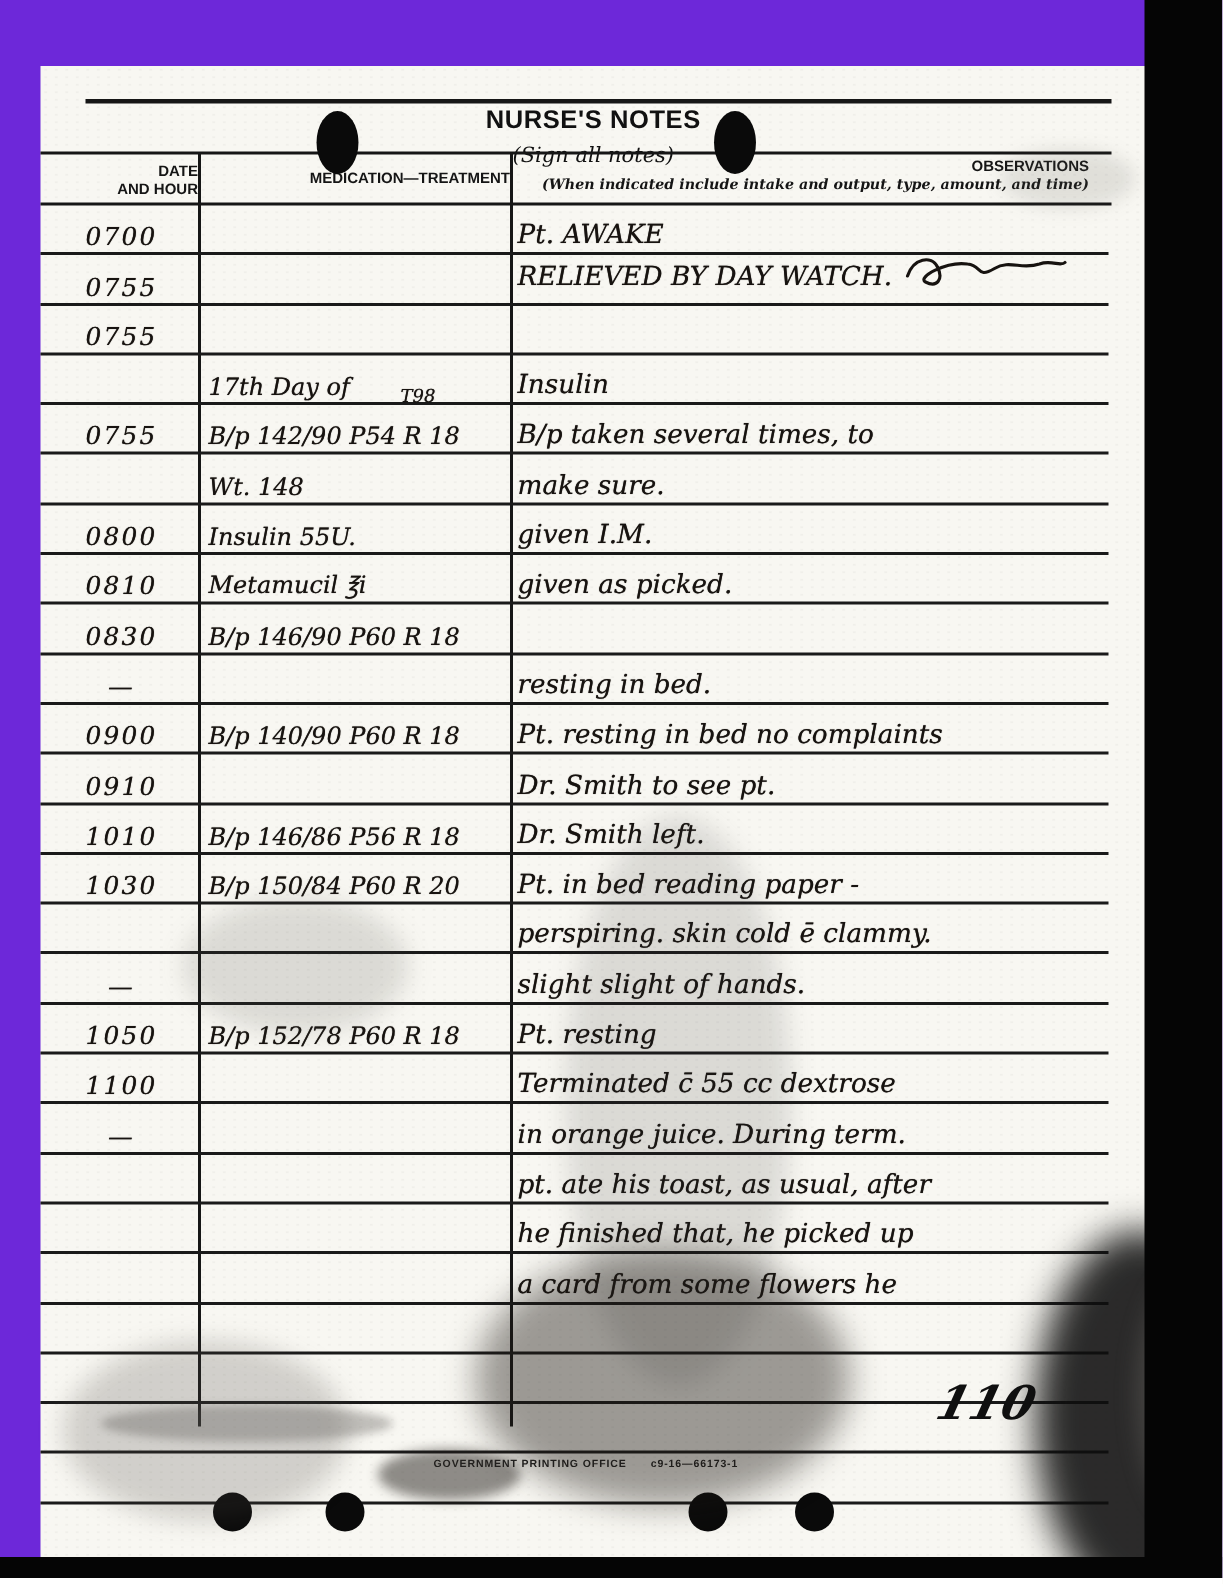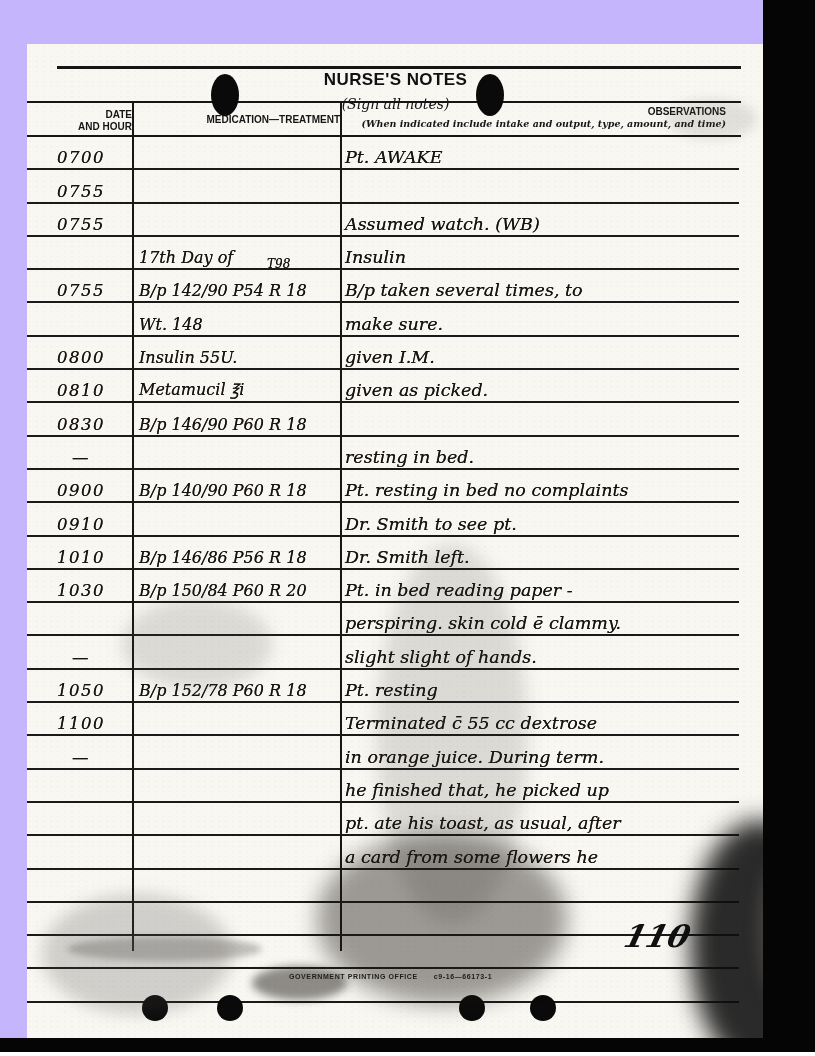--- a/index.html
+++ b/index.html
@@ -1,16 +1,16 @@
 <!DOCTYPE html>
 <html><head>
 <meta charset="utf-8">
 <style>
   html,body{margin:0;padding:0;}
-  .page{position:relative;width:815px;height:1052px;background:#c4b5fd;overflow:hidden;
+  .page{position:relative;width:815px;height:1052px;background:#6d28d9;overflow:hidden;
         font-family:"Liberation Sans",sans-serif;}
   .paper{position:absolute;left:27px;top:44px;width:737px;height:996px;background:#f8f7f2;
          background-image:radial-gradient(rgba(0,0,0,.03) 1px,transparent 1px);background-size:7px 5px;}
   .rule{position:absolute;background:#161616;}
   .vline{position:absolute;width:2px;background:#161616;top:58px;height:849px;}
   .title{position:absolute;top:26px;left:0;width:737px;text-align:center;font-weight:bold;
          font-size:17px;letter-spacing:.4px;color:#111;}
   .subtitle{position:absolute;top:52px;left:0;width:737px;text-align:center;
             font-family:"DejaVu Serif",serif;font-style:italic;font-size:14px;color:#111;}
   .colhead{position:absolute;text-align:right;font-weight:bold;font-size:10px;color:#151515;line-height:11.5px;}
@@ -60,25 +60,27 @@
 
     <div id="rows">
         <div class="row">
           <div class="cell hw c-time">0700</div>
           <div class="cell hw c-med"></div>
           <div class="cell hw c-obs">Pt. AWAKE</div>
         </div>
         <div class="row">
           <div class="cell hw c-time">0755</div>
           <div class="cell hw c-med"></div>
+          <div class="cell hw c-obs">RELIEVED BY DAY WATCH.<span class="scrawl"><svg width="112" height="26" viewBox="0 0 112 26">
+                <path d="M4,16 C8,4 20,2 24,10 C28,18 24,24 16,20 C10,17 30,6 44,8 C54,9 50,18 62,11 C72,5 80,12 92,8 C100,5 106,10 109,7" fill="none" stroke="#171310" stroke-width="2.1" stroke-linecap="round"></path>
+              </svg></span></div>
         </div>
         <div class="row">
           <div class="cell hw c-time">0755</div>
           <div class="cell hw c-med"></div>
-          <div class="cell hw c-obs">Assumed watch. (WB)</div>
         </div>
         <div class="row">
           <div class="cell hw c-time"></div>
           <div class="cell hw c-med">17th Day of</div>
           <div class="cell hw c-obs">Insulin</div>
         </div>
         <div class="row">
           <div class="cell hw c-time">0755</div>
           <div class="cell hw c-med">B/p 142/90  P54 R 18<span class="sup hw">T98</span></div>
           <div class="cell hw c-obs">B/p taken several times, to</div>
@@ -148,26 +150,26 @@
           <div class="cell hw c-obs">Terminated c̄ 55 cc dextrose</div>
         </div>
         <div class="row">
           <div class="cell hw c-time">—</div>
           <div class="cell hw c-med"></div>
           <div class="cell hw c-obs">in orange juice. During term.</div>
         </div>
         <div class="row">
           <div class="cell hw c-time"></div>
           <div class="cell hw c-med"></div>
+          <div class="cell hw c-obs">pt. ate his toast, as usual, after</div>
+        </div>
+        <div class="row">
+          <div class="cell hw c-time"></div>
+          <div class="cell hw c-med"></div>
           <div class="cell hw c-obs">he finished that, he picked up</div>
-        </div>
-        <div class="row">
-          <div class="cell hw c-time"></div>
-          <div class="cell hw c-med"></div>
-          <div class="cell hw c-obs">pt. ate his toast, as usual, after</div>
         </div>
         <div class="row">
           <div class="cell hw c-time"></div>
           <div class="cell hw c-med"></div>
           <div class="cell hw c-obs">a card from some flowers he</div>
         </div>
         <div class="row">
           <div class="cell hw c-time"></div>
           <div class="cell hw c-med"></div>
           <div class="cell hw c-obs"></div>

